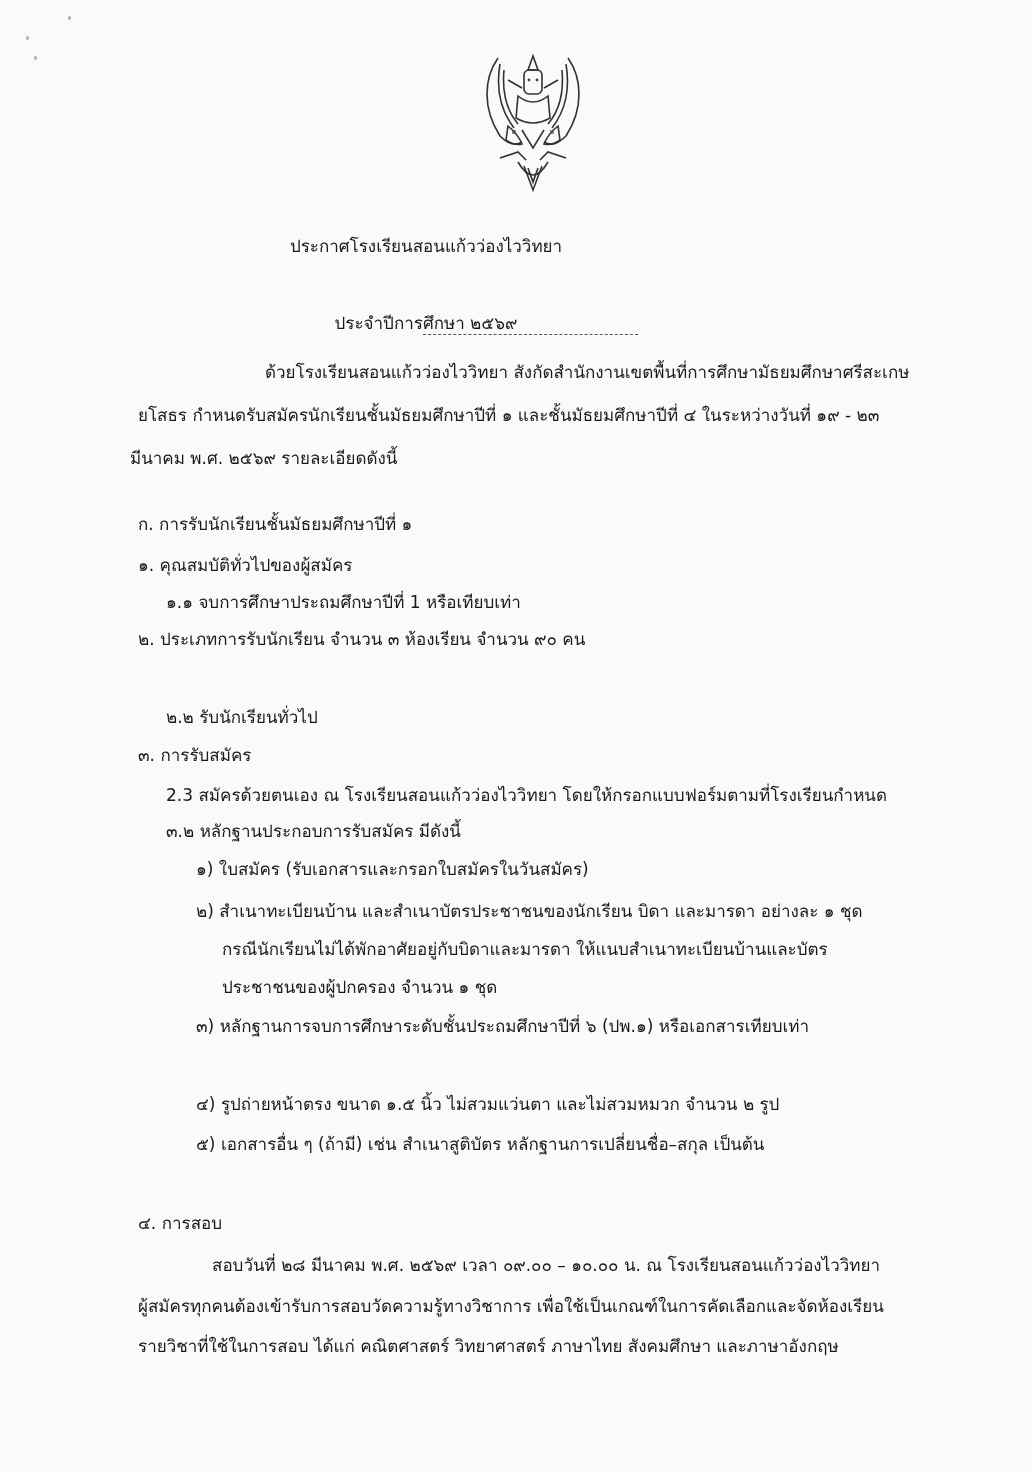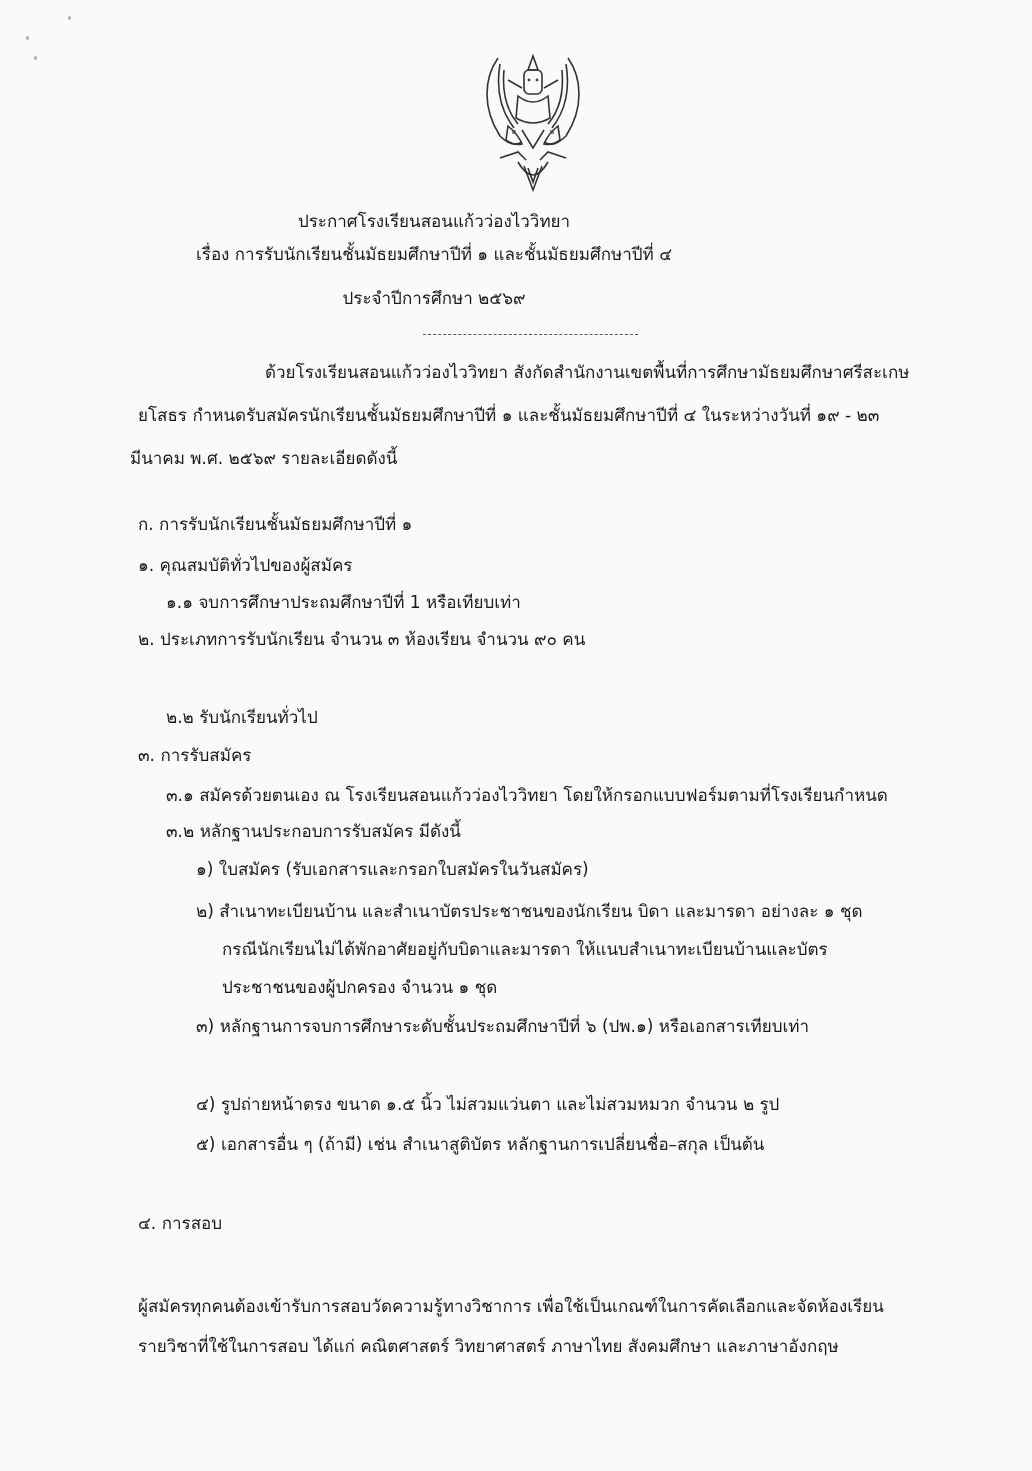--- a/index.html
+++ b/index.html
@@ -10,21 +10,21 @@
     color: #1a1a1a;
     position: relative;
   }
   .page { position: absolute; left: 0; top: 0; width: 1032px; height: 1471px; }
   .speck { position: absolute; width: 3px; height: 4px; border-radius: 50%; background: #8a8a8a; opacity: .7; }
   .emblem { position: absolute; left: 478px; top: 48px; width: 110px; height: 148px; }
   .line {
     position: absolute; white-space: nowrap;
     font-size: 17px; line-height: 24px;
   }
-  .center { left: 16px; width: 836px; text-align: center; }
+  .center { left: 8px; width: 836px; text-align: center; margin-top: 25px; }
   .b { font-weight: normal; }
   .rule {
     position: absolute; left: 423px; top: 334px; width: 215px;
     border-top: 1px dashed #555;
   }
 </style>
 </head>
 <body>
 
 <div class="page">
@@ -53,43 +53,43 @@
       <path d="M50 120 L55 134 L60 120"></path>
     </g>
     <g fill="#444">
       <circle cx="51" cy="32" r="1.4"></circle>
         <circle cx="59" cy="32" r="1.4"></circle>
       <path d="M34 82 h4 v4 h-4z M72 82 h4 v4 h-4z" opacity=".6"></path>
     </g>
   </svg>
 
   <div class="line center" style="top:209px">ประกาศโรงเรียนสอนแก้วว่องไววิทยา</div>
-  <div class="line center" style="top:242px">เรื่อง การรับนักเรียนชั้นมัธยมศึกษาปีที่ ๑ และชั้นมัธยมศึกษาปีที่ ๔</div>
   <div class="line center" style="top:286px">ประจำปีการศึกษา ๒๕๖๙</div>
   <div class="rule"></div>
 
   <div class="line" style="left:265px;top:360px">ด้วยโรงเรียนสอนแก้วว่องไววิทยา สังกัดสำนักงานเขตพื้นที่การศึกษามัธยมศึกษาศรีสะเกษ</div>
   <div class="line" style="left:138px;top:403px"><span>ยโสธร  กำหนดรับสมัครนักเรียนชั้นมัธยมศึกษาปีที่ ๑ และชั้นมัธยมศึกษาปีที่ ๔ </span><span class="b">ในระหว่างวันที่ ๑๙ - ๒๓</span></div>
   <div class="line" style="left:130px;top:446px"><span class="b">มีนาคม พ.ศ. ๒๕๖๙</span><span> รายละเอียดดังนี้</span></div>
 
   <div class="line b" style="left:138px;top:512px">ก. การรับนักเรียนชั้นมัธยมศึกษาปีที่ ๑</div>
   <div class="line b" style="left:138px;top:553px">๑. คุณสมบัติทั่วไปของผู้สมัคร</div>
   <div class="line" style="left:166px;top:590px">๑.๑ จบการศึกษาประถมศึกษาปีที่ 1 หรือเทียบเท่า</div>
 
   <div class="line" style="left:138px;top:627px"><span class="b">๒. ประเภทการรับนักเรียน</span><span> จำนวน ๓ ห้องเรียน จำนวน ๙๐ คน</span></div>
   <div class="line" style="left:166px;top:705px">๒.๒ รับนักเรียนทั่วไป</div>
 
   <div class="line b" style="left:138px;top:743px">๓. การรับสมัคร</div>
-  <div class="line" style="left:166px;top:783px">๓.๑ สมัครด้วยตนเอง ณ โรงเรียนสอนแก้วว่องไววิทยา โดยให้กรอกแบบฟอร์มตามที่โรงเรียนกำหนด</div>
+  <div class="line" style="left:166px;top:783px">2.3 สมัครด้วยตนเอง ณ โรงเรียนสอนแก้วว่องไววิทยา โดยให้กรอกแบบฟอร์มตามที่โรงเรียนกำหนด</div>
   <div class="line" style="left:166px;top:819px">๓.๒ หลักฐานประกอบการรับสมัคร มีดังนี้</div>
 
   <div class="line" style="left:196px;top:857px">๑) ใบสมัคร (รับเอกสารและกรอกใบสมัครในวันสมัคร)</div>
   <div class="line" style="left:196px;top:899px">๒) สำเนาทะเบียนบ้าน และสำเนาบัตรประชาชนของนักเรียน บิดา และมารดา อย่างละ ๑ ชุด</div>
   <div class="line" style="left:222px;top:937px">กรณีนักเรียนไม่ได้พักอาศัยอยู่กับบิดาและมารดา ให้แนบสำเนาทะเบียนบ้านและบัตร</div>
   <div class="line" style="left:222px;top:975px">ประชาชนของผู้ปกครอง จำนวน ๑ ชุด</div>
   <div class="line" style="left:196px;top:1014px">๓) หลักฐานการจบการศึกษาระดับชั้นประถมศึกษาปีที่ ๖ (ปพ.๑) หรือเอกสารเทียบเท่า</div>
   <div class="line" style="left:196px;top:1092px">๔) รูปถ่ายหน้าตรง ขนาด ๑.๕ นิ้ว ไม่สวมแว่นตา และไม่สวมหมวก จำนวน ๒ รูป</div>
   <div class="line" style="left:196px;top:1132px">๕) เอกสารอื่น ๆ (ถ้ามี) เช่น สำเนาสูติบัตร หลักฐานการเปลี่ยนชื่อ–สกุล เป็นต้น</div>
 
   <div class="line b" style="left:138px;top:1211px">๔. การสอบ</div>
+  <div class="line" style="left:212px;top:1253px">สอบวันที่ ๒๘ มีนาคม พ.ศ. ๒๕๖๙ เวลา ๐๙.๐๐ – ๑๐.๐๐ น. ณ โรงเรียนสอนแก้วว่องไววิทยา</div>
   <div class="line" style="left:138px;top:1294px">ผู้สมัครทุกคนต้องเข้ารับการสอบวัดความรู้ทางวิชาการ เพื่อใช้เป็นเกณฑ์ในการคัดเลือกและจัดห้องเรียน</div>
   <div class="line" style="left:138px;top:1334px">รายวิชาที่ใช้ในการสอบ ได้แก่ คณิตศาสตร์ วิทยาศาสตร์ ภาษาไทย สังคมศึกษา และภาษาอังกฤษ</div>
 </div>
 
 </body></html>

